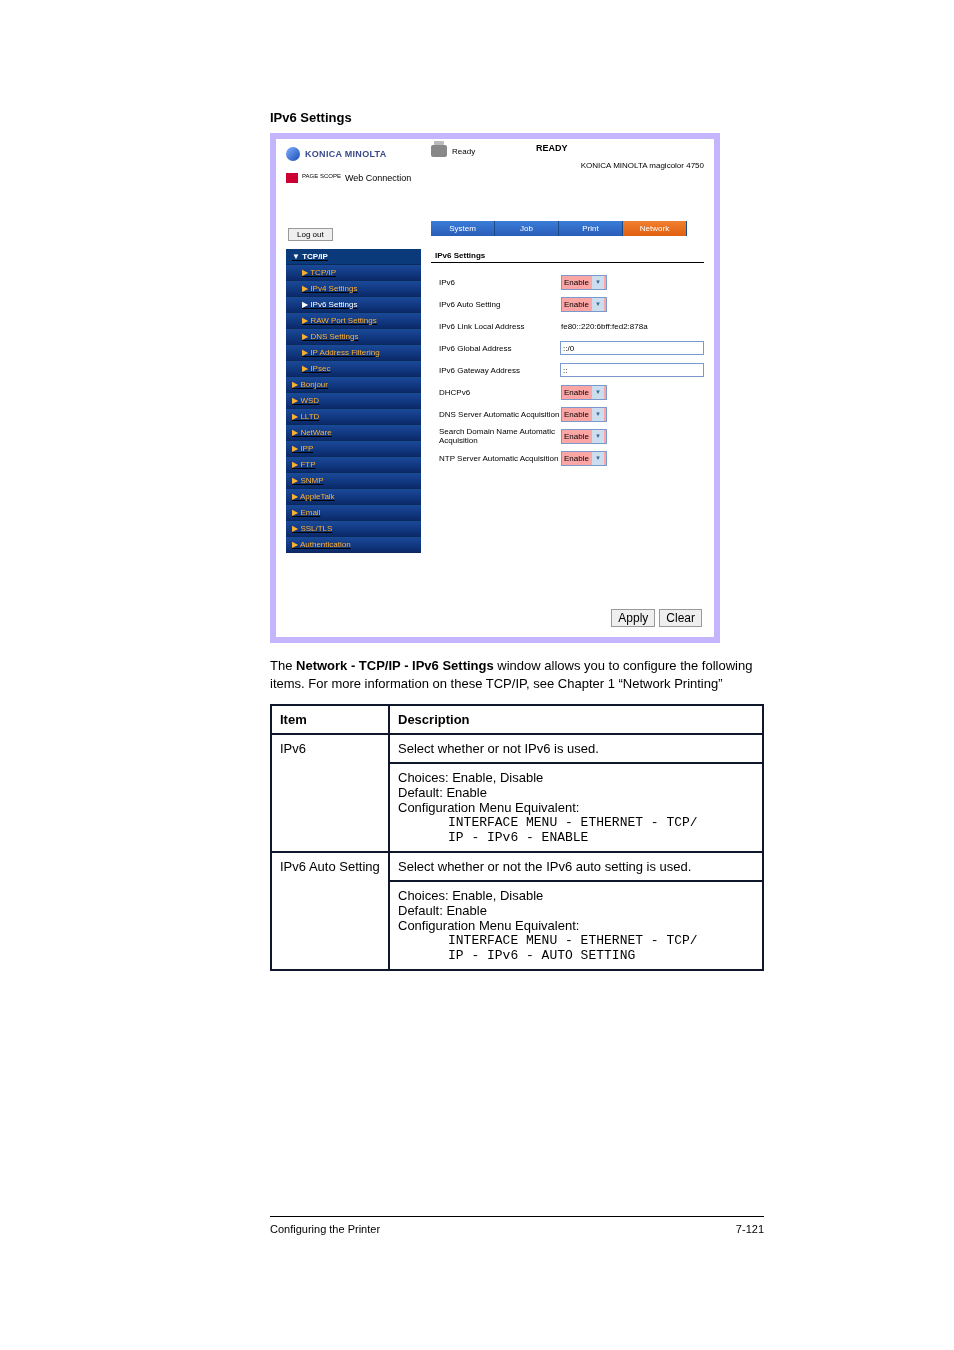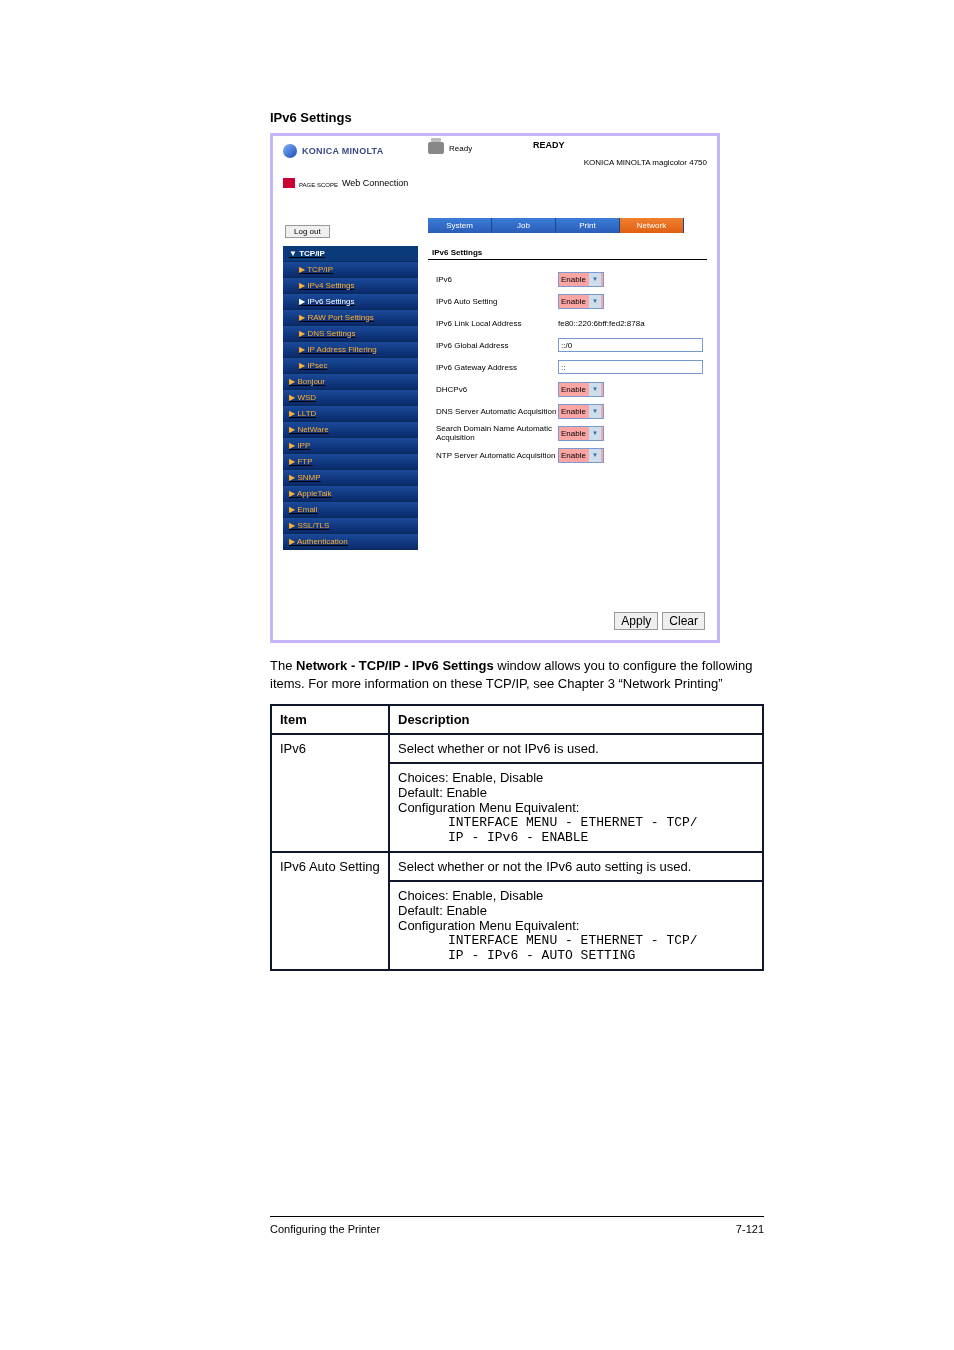--- a/index.html
+++ b/index.html
@@ -1,24 +1,24 @@
 <!DOCTYPE html>
 <html><head>
 <meta charset="utf-8">
 <style>
   * { box-sizing: border-box; margin: 0; padding: 0; }
   html, body { width: 954px; height: 1350px; background: #fff; font-family: Arial, Helvetica, sans-serif; }
   .page { padding: 110px 190px 60px 270px; width: 954px; }
   .heading { font-size: 13px; font-weight: bold; color: #000; margin-bottom: 8px; }
-  .screenshot { border: 3px solid #c4b5fd; background: #fff; width: 450px; height: 510px; position: relative; font-family: Tahoma, Arial, sans-serif; }
+  .screenshot { border: 6px solid #c4b5fd; background: #fff; width: 450px; height: 510px; position: relative; font-family: Tahoma, Arial, sans-serif; }
   .sc-topbar { position: absolute; left: 10px; top: 8px; right: 10px; height: 50px; }
   .logo-row { display: flex; align-items: center; gap: 5px; }
   .logo-dot { width: 14px; height: 14px; border-radius: 50%; background: linear-gradient(135deg,#7fb0ff,#1a4db3); display:inline-block; }
   .logo-text { font-size: 9px; font-weight: bold; color: #3a4a8a; letter-spacing: 0.3px; }
-  .ps-row { margin-top: 20px; display: flex; align-items: flex-end; gap: 4px; }
+  .ps-row { margin-top: 12px; display: flex; align-items: flex-start; gap: 4px; }
   .ps-badge { width: 12px; height: 10px; background:#c03; display:inline-block; }
   .ps-small { font-size: 6px; color:#000; }
   .ps-text { font-size: 9px; color:#000; }
   .status-center { position: absolute; left: 155px; top: 6px; display:flex; gap:5px; align-items:center; }
   .printer-icon { width: 16px; height: 12px; background:#888; border-radius:2px; position:relative; }
   .printer-icon::before { content:''; position:absolute; top:-4px; left:3px; width:10px; height:4px; background:#bbb; border-radius:1px; }
   .status-text { font-size: 8px; }
   .ready-big { position:absolute; left: 260px; top: 4px; font-size: 9px; font-weight:bold; }
   .model { position:absolute; right: 10px; top: 22px; font-size: 8px; }
   .logout { position:absolute; left: 12px; top: 84px; }
@@ -173,21 +173,21 @@
       </div>
     </div>
 
     <div class="bottom-btns">
       <button>Apply</button>
       <button>Clear</button>
     </div>
   </div>
 
   <p class="body-text">
-    <span>The </span><b>Network - TCP/IP - IPv6 Settings</b><span> window allows you to configure the following items. For more information on these TCP/IP, see Chapter 3 “Network Printing”</span>
+    <span>The </span><b>Network - TCP/IP - IPv6 Settings</b><span> window allows you to configure the following items. For more information on these TCP/IP, see Chapter 1 “Network Printing”</span>
   </p>
 
   <table class="desc">
     <tbody>
           <tr>
       <th style="width:118px">Item</th>
       <th>Description</th>
     </tr>
     <tr>
       <td rowspan="2">IPv6</td>

